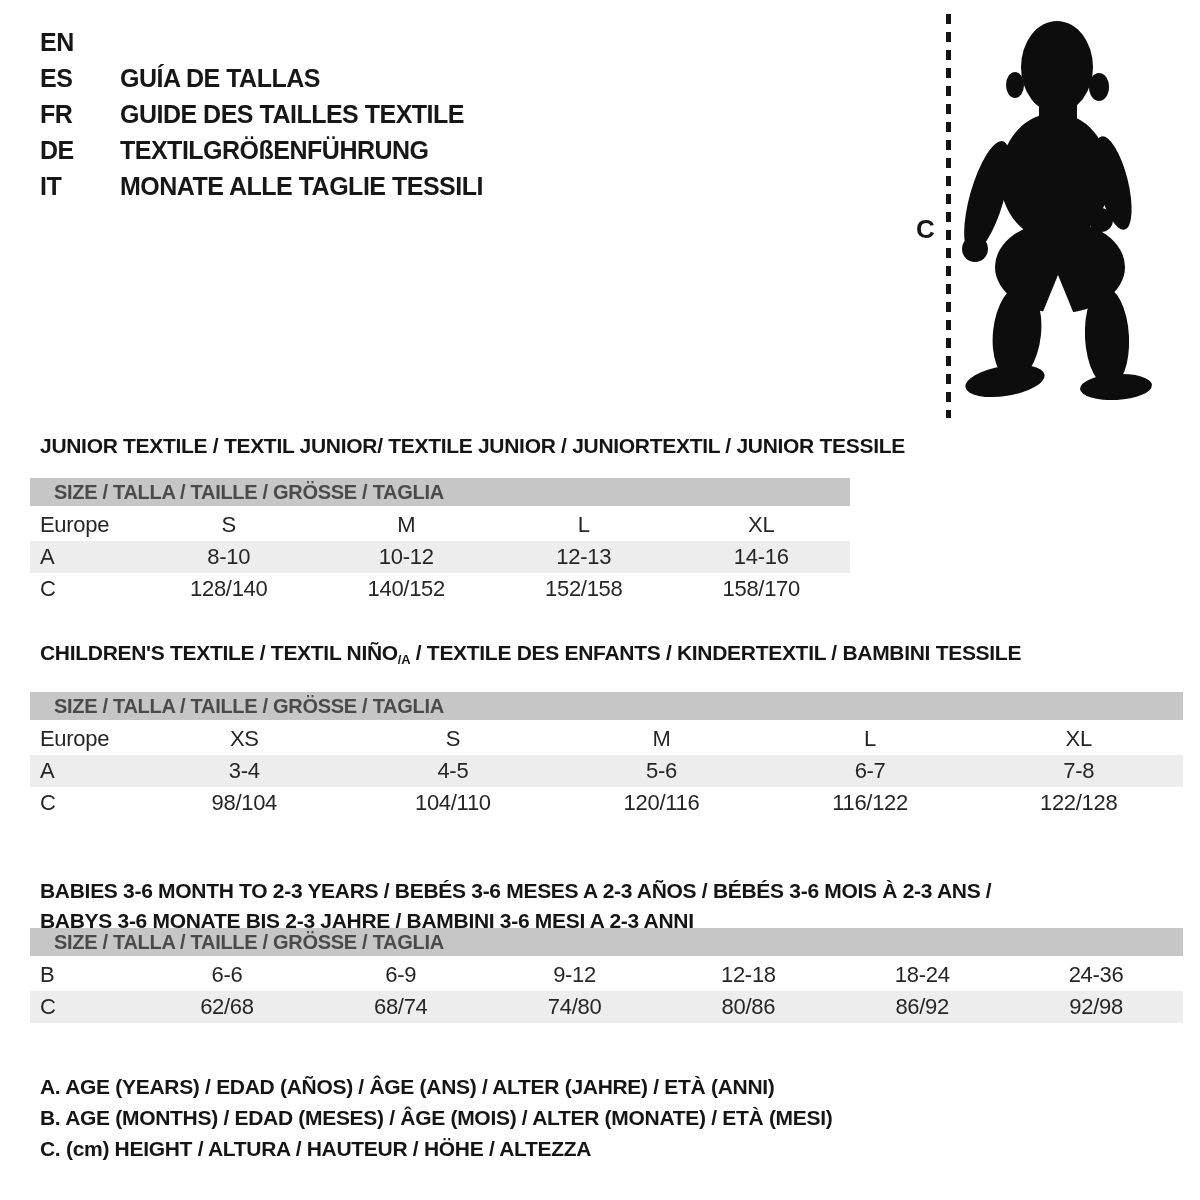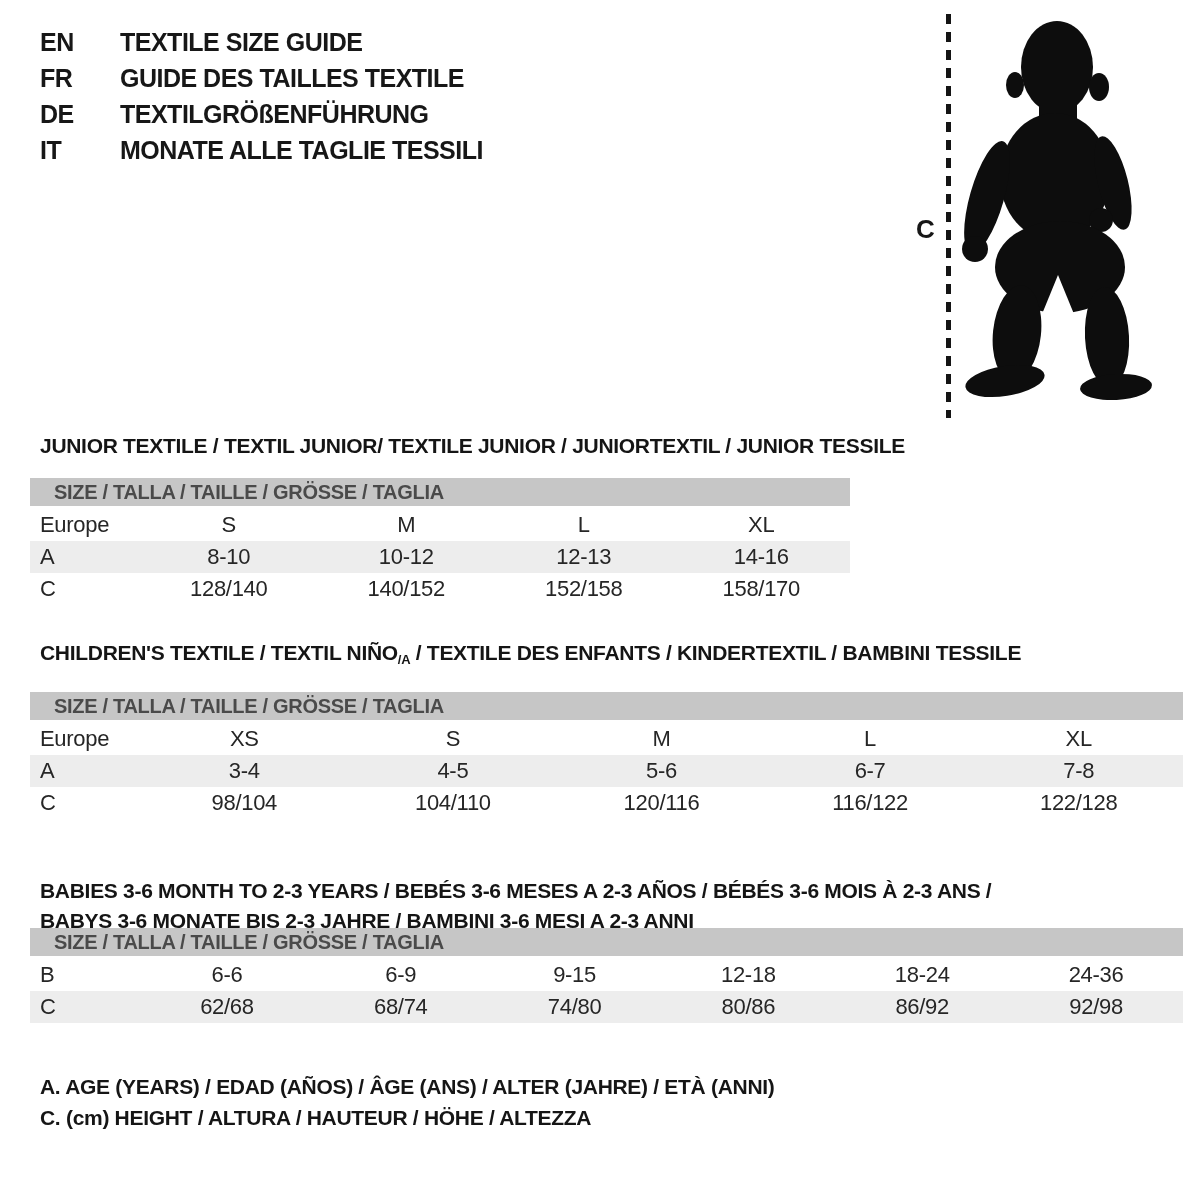--- a/index.html
+++ b/index.html
@@ -57,21 +57,24 @@
   }
 </style>
 </head>
 <body>
 
 <div class="canvas">
 
   <div class="langs">
     <div class="lang-row">
       <span class="lang-code">EN</span>
-      <span class="lang-title">TEXTILE SIZE GUIDE</span>
+    </div>
+    <div class="lang-row">
+      <span class="lang-code">ES</span>
+      <span class="lang-title">GUÍA DE TALLAS</span>
     </div>
     <div class="lang-row">
       <span class="lang-code">FR</span>
       <span class="lang-title">GUIDE DES TAILLES TEXTILE</span>
     </div>
     <div class="lang-row">
       <span class="lang-code">DE</span>
       <span class="lang-title">TEXTILGRÖßENFÜHRUNG</span>
     </div>
     <div class="lang-row">
@@ -201,36 +204,37 @@
           <col>
           <col>
           <col>
           <col>
         </colgroup>
       <tbody>
         <tr>
           <td class="lbl">B</td>
           <td>6-6</td>
           <td>6-9</td>
-          <td>9-15</td>
+          <td>9-12</td>
           <td>12-18</td>
           <td>18-24</td>
           <td>24-36</td>
         </tr>
         <tr class="stripe">
           <td class="lbl">C</td>
           <td>62/68</td>
           <td>68/74</td>
           <td>74/80</td>
           <td>80/86</td>
           <td>86/92</td>
           <td>92/98</td>
         </tr>
       </tbody>
     </table>
   </div>
 
   <div class="legend">
     <div class="legend-line">A. AGE (YEARS) / EDAD (AÑOS) / ÂGE (ANS) / ALTER (JAHRE) / ETÀ (ANNI)</div>
+    <div class="legend-line">B. AGE (MONTHS) / EDAD (MESES) / ÂGE (MOIS) / ALTER (MONATE) / ETÀ (MESI)</div>
     <div class="legend-line">C. (cm) HEIGHT / ALTURA / HAUTEUR / HÖHE / ALTEZZA</div>
   </div>
 
 </div>
 
 </body></html>

